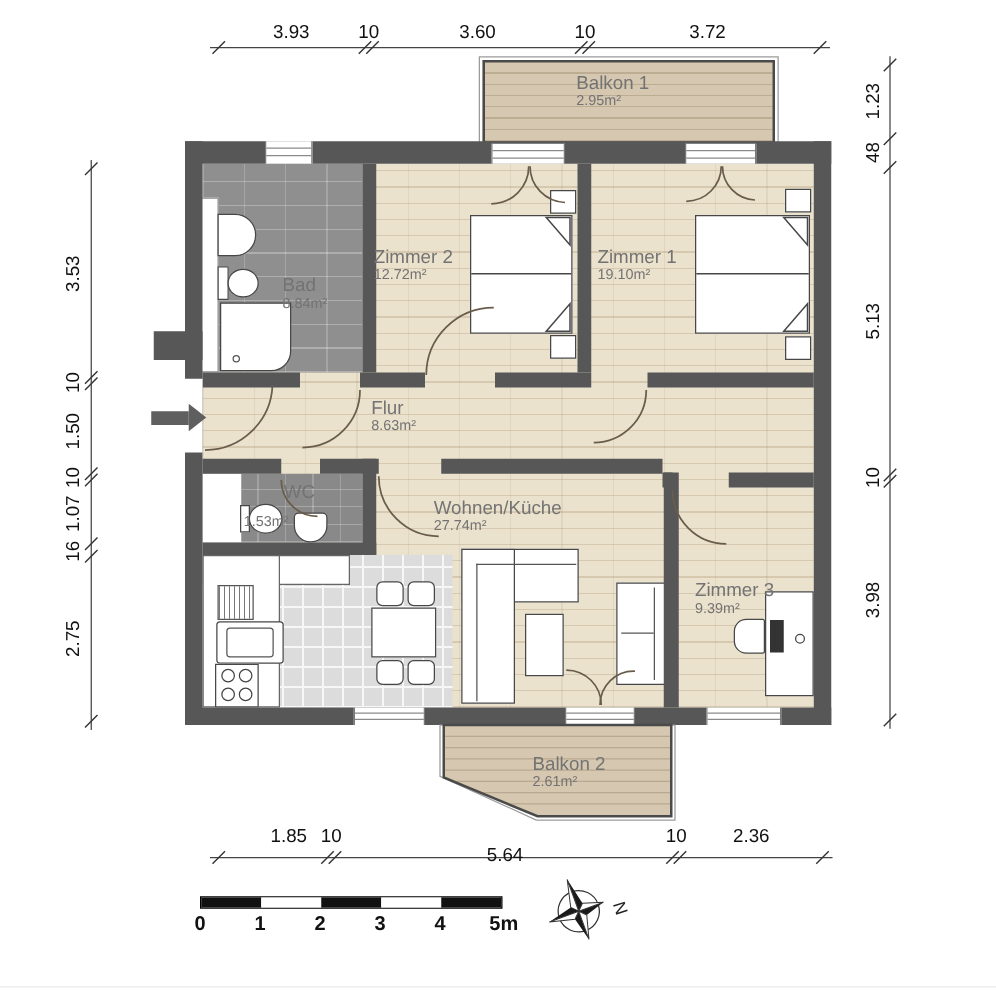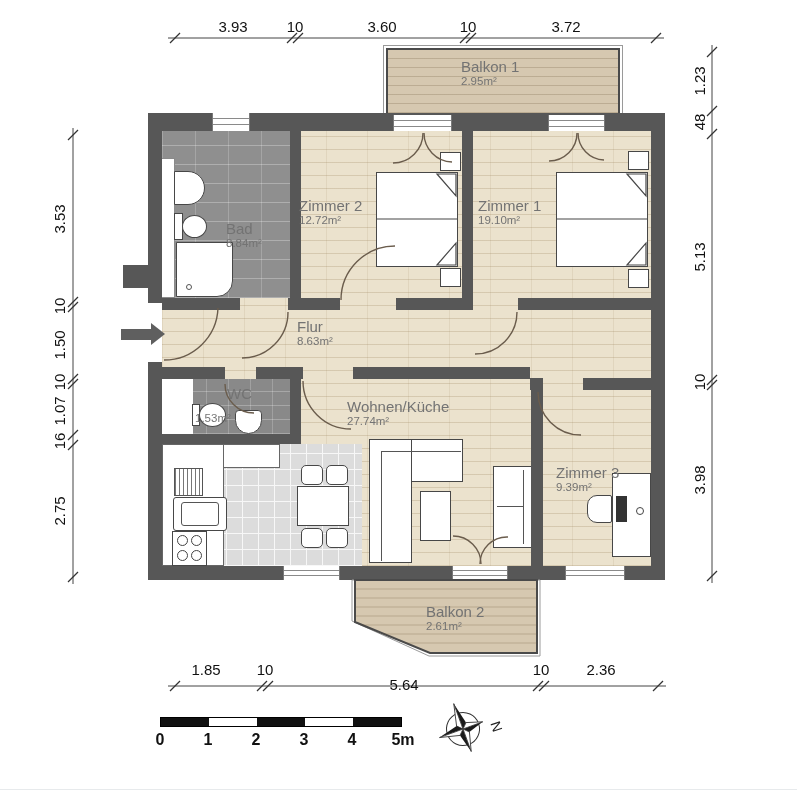--- a/index.html
+++ b/index.html
@@ -288,21 +288,21 @@
     <div class="room-name">Balkon 2</div>
     <div class="room-area">2.61m²</div>
   </div>
 
   <span class="dim" style="left:233px;top:26px;">3.93</span>
   <span class="dim" style="left:295px;top:26px;">10</span>
   <span class="dim" style="left:382px;top:26px;">3.60</span>
   <span class="dim" style="left:468px;top:26px;">10</span>
   <span class="dim" style="left:566px;top:26px;">3.72</span>
 
-  <span class="dim" style="left:206px;top:669px;text-align:center;">1.85</span>
+  <span class="dim" style="left:231px;top:669px;text-align:center;">1.85</span>
   <span class="dim" style="left:265px;top:669px;">10</span>
   <span class="dim" style="left:404px;top:669px;margin-top:15px;">5.64</span>
   <span class="dim" style="left:541px;top:669px;">10</span>
   <span class="dim" style="left:601px;top:669px;">2.36</span>
 
   <span class="dim dim-v" style="left:59px;top:219px;">3.53</span>
   <span class="dim dim-v" style="left:59px;top:306px;">10</span>
   <span class="dim dim-v" style="left:59px;top:345px;">1.50</span>
   <span class="dim dim-v" style="left:59px;top:382px;">10</span>
   <span class="dim dim-v" style="left:59px;top:411px;">1.07</span>

